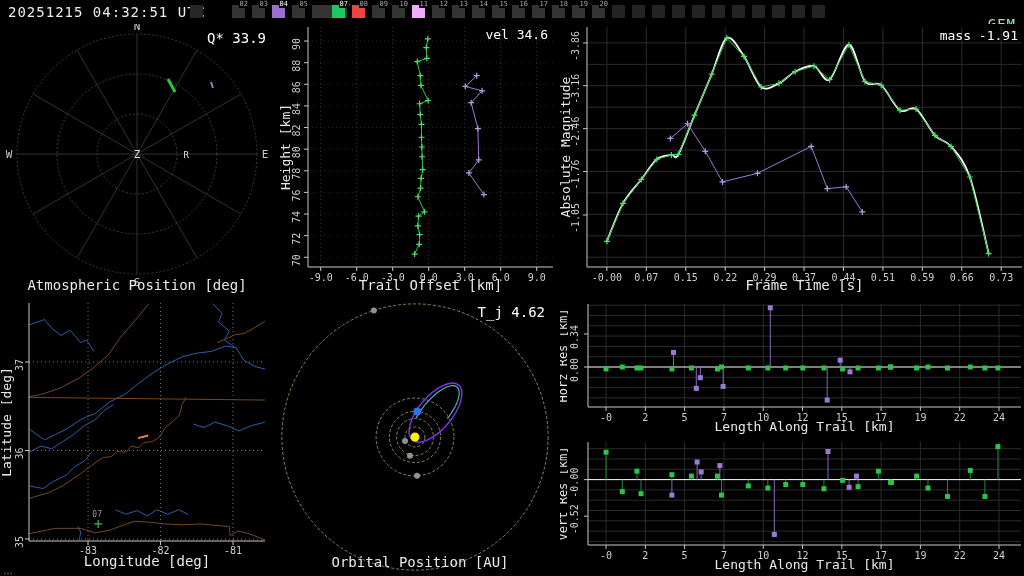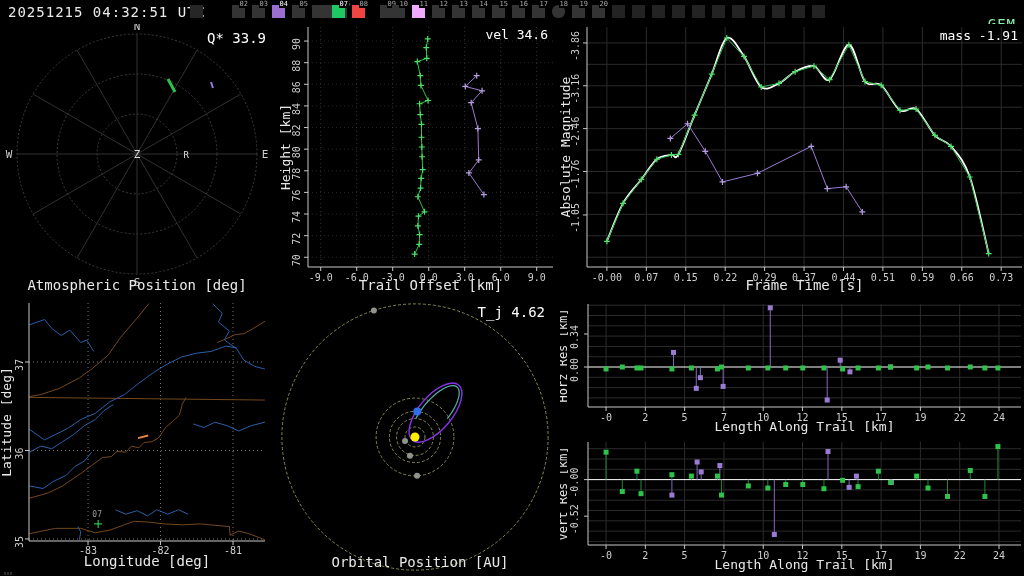--- a/index.html
+++ b/index.html
@@ -42,21 +42,21 @@
         </div>
         <div class="fbox" style="left: 122px; background: rgb(52, 52, 52); padding-left: 22px;">
           <span class="fl">06</span>
         </div>
         <div class="fbox" style="left: 142px; background: rgb(30, 201, 100);">
           <span class="fl" style="color: rgb(255, 255, 255);">07</span>
         </div>
         <div class="fbox" style="left: 162px; background: #ef4444;">
           <span class="fl">08</span>
         </div>
-        <div class="fbox" style="left: 182px; background: rgb(52, 52, 52); margin-left: 8px;">
+        <div class="fbox" style="left: 182px; background: rgb(52, 52, 52);">
           <span class="fl">09</span>
         </div>
         <div class="fbox" style="left: 202px; background: rgb(52, 52, 52);">
           <span class="fl">10</span>
         </div>
         <div class="fbox" style="left: 222px; background: #f0abfc;">
           <span class="fl">11</span>
         </div>
         <div class="fbox" style="left: 242px; background: rgb(52, 52, 52);">
           <span class="fl">12</span>
@@ -69,21 +69,21 @@
         </div>
         <div class="fbox" style="left: 302px; background: rgb(52, 52, 52);">
           <span class="fl">15</span>
         </div>
         <div class="fbox" style="left: 322px; background: rgb(52, 52, 52);">
           <span class="fl">16</span>
         </div>
         <div class="fbox" style="left: 342px; background: rgb(52, 52, 52);">
           <span class="fl">17</span>
         </div>
-        <div class="fbox" style="left: 362px; background: rgb(52, 52, 52); border-radius: 6px;">
+        <div class="fbox" style="left: 362px; background: rgb(52, 52, 52);">
           <span class="fl">18</span>
         </div>
         <div class="fbox" style="left: 382px; background: rgb(52, 52, 52);">
           <span class="fl">19</span>
         </div>
         <div class="fbox" style="left: 402px; background: rgb(52, 52, 52);">
           <span class="fl">20</span>
         </div>
         <div class="fbox" style="left: 422px; background: rgb(35, 35, 35);"></div>
         <div class="fbox" style="left: 442px; background: rgb(35, 35, 35);"></div>

